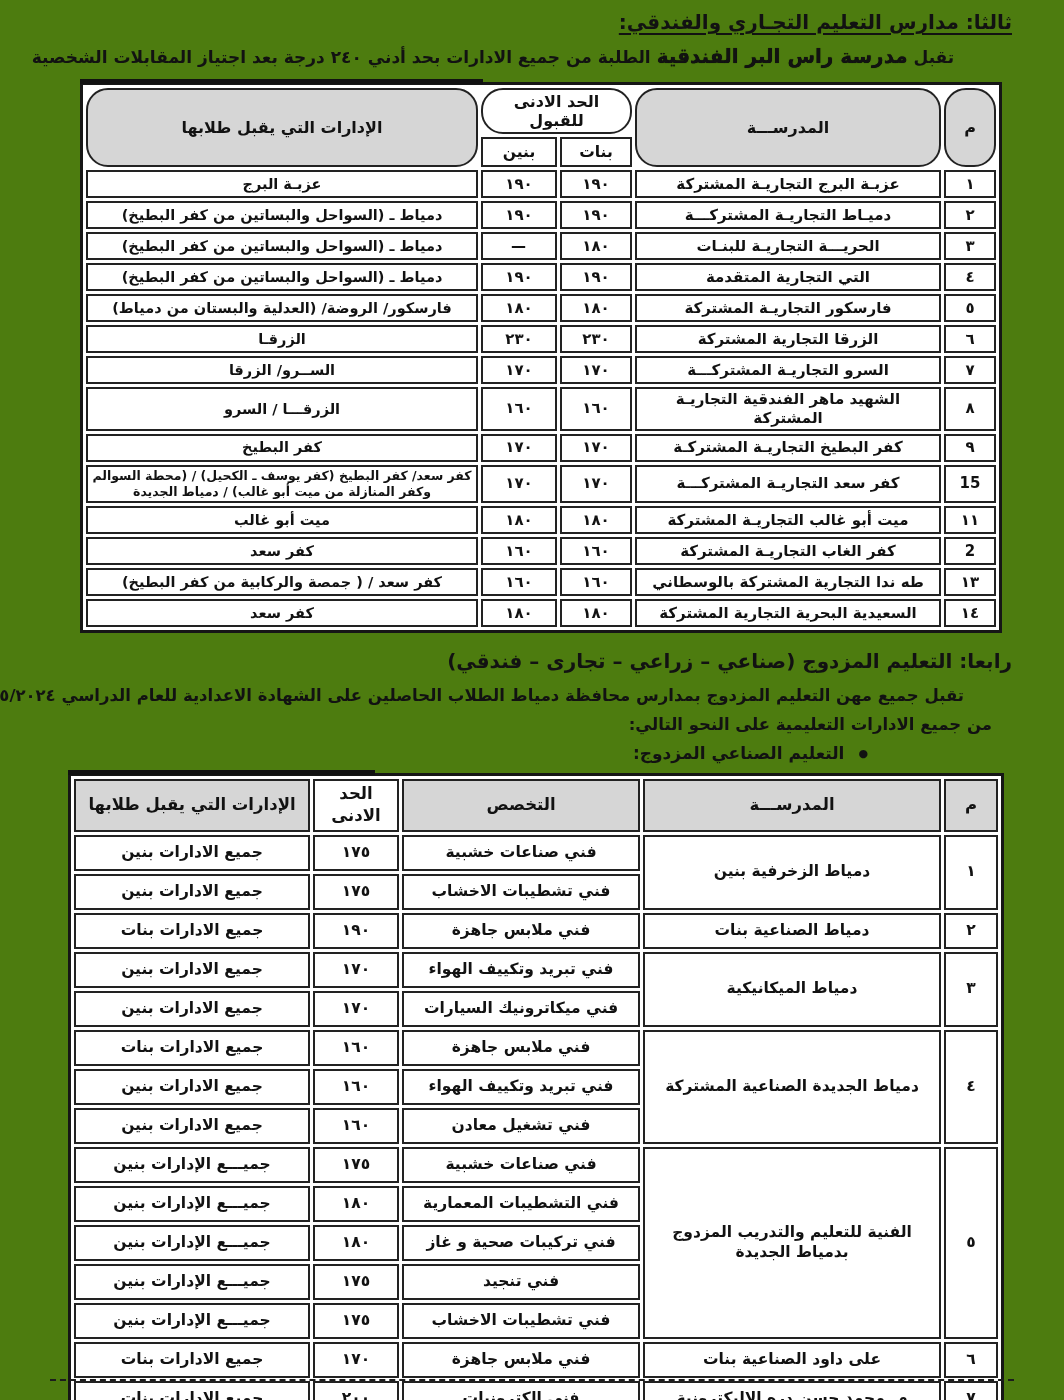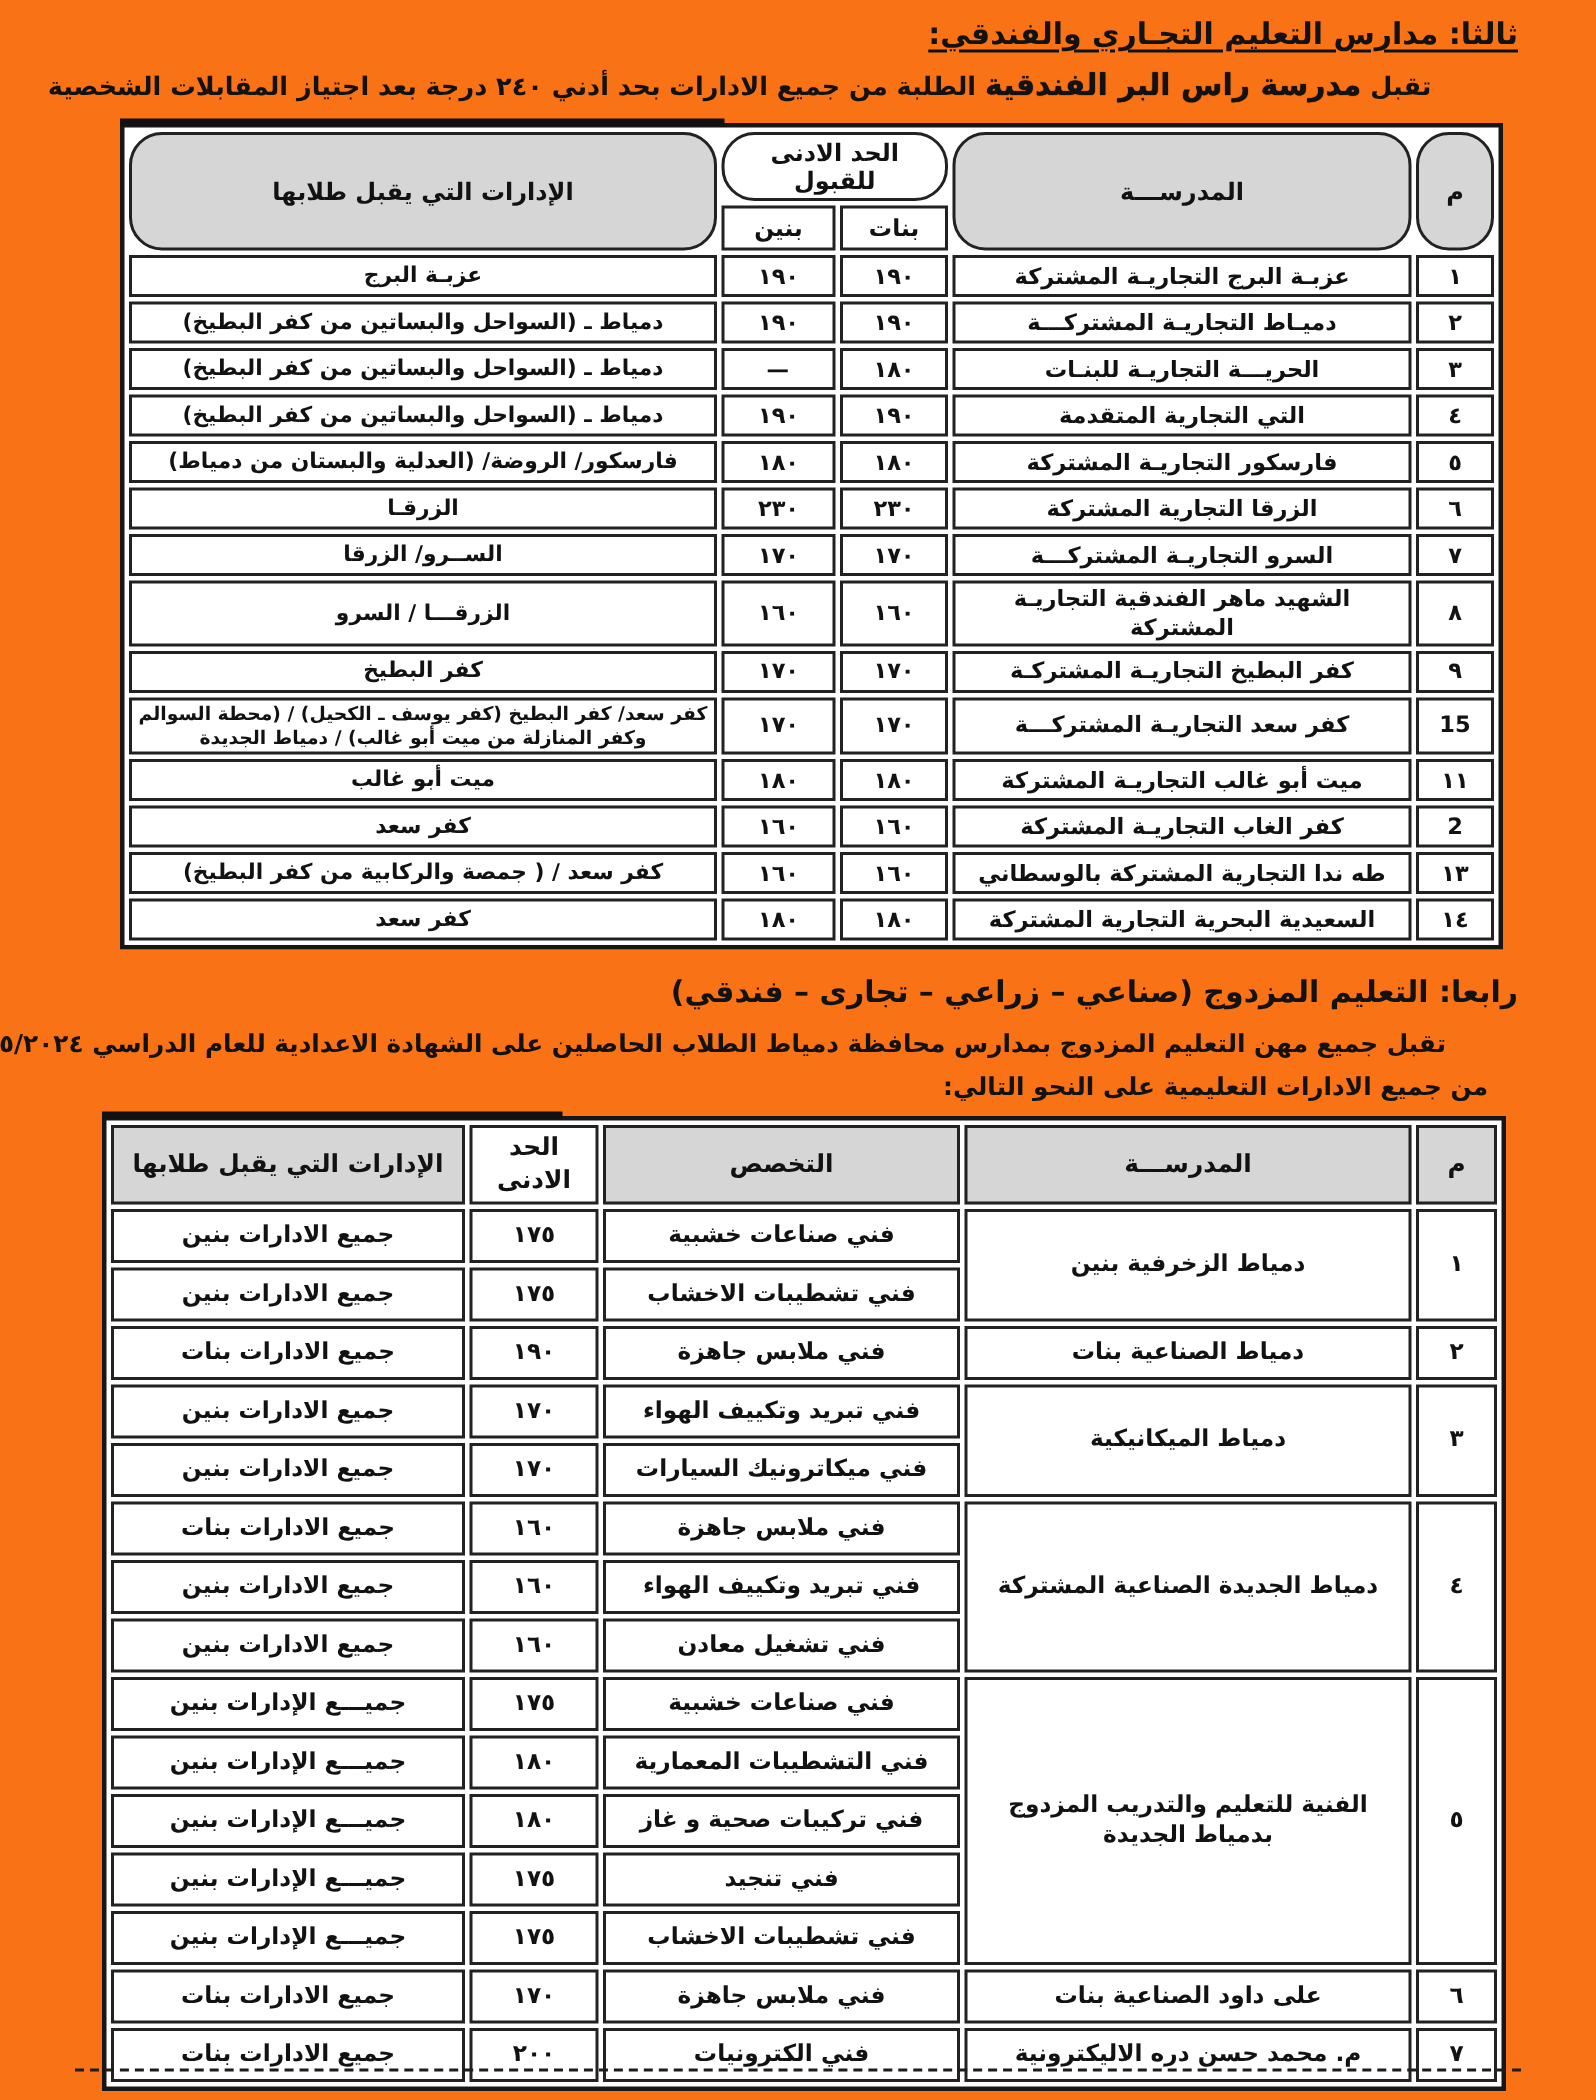--- a/index.html
+++ b/index.html
@@ -1,16 +1,16 @@
 <!DOCTYPE html>
 <html lang="ar"><head>
 <meta charset="utf-8">
 <style>
   html,body{margin:0;padding:0;background:#e8e8e8;}
-  .page{position:relative;width:1064px;height:1400px;background:#f97316;overflow:hidden;
+  .page{position:relative;width:1064px;height:1400px;background:#4d7c0f;overflow:hidden;
         direction:rtl;font-family:"DejaVu Sans",sans-serif;font-weight:bold;color:#121212;}
   
   .s3-title{font-size:20px;margin:10px 52px 0 0;text-align:right;
             text-decoration:underline;text-decoration-thickness:2px;text-underline-offset:4px;}
   .s3-intro{font-size:17px;margin:10px 78px 0 0;text-align:center;white-space:nowrap;}
   .fancy{font-size:20px;font-weight:900;text-shadow:0 0 .7px #000;}
   
   .twrap{border:3px solid #161616;background:#fff;position:relative;}
   .t1wrap{margin:14px 62px 0 80px;}
   .t2wrap{margin:10px 60px 0 68px;}
@@ -170,20 +170,21 @@
             <td class="c-num">١٨٠</td>
             <td class="c-admins">كفر سعد</td>
           </tr>
       </tbody>
     </table>
   </div>
 
   <div class="s4-title">رابعا: التعليم المزدوج (صناعي – زراعي – تجارى – فندقي)</div>
   <div class="s4-line1">تقبل جميع مهن التعليم المزدوج بمدارس محافظة دمياط الطلاب الحاصلين على الشهادة الاعدادية للعام الدراسي ٢٠٢٥/٢٠٢٤</div>
   <div class="s4-line2">من جميع الادارات التعليمية على النحو التالي:</div>
+  <div class="s4-bullet"><span class="dot">●</span><span>التعليم الصناعي المزدوج:</span></div>
 
   <div class="twrap t2wrap">
     <table class="t2">
       <colgroup>
         <col style="width:54px">
           <col style="width:298px">
           <col style="width:238px">
           <col style="width:86px">
           <col>
       </colgroup>

